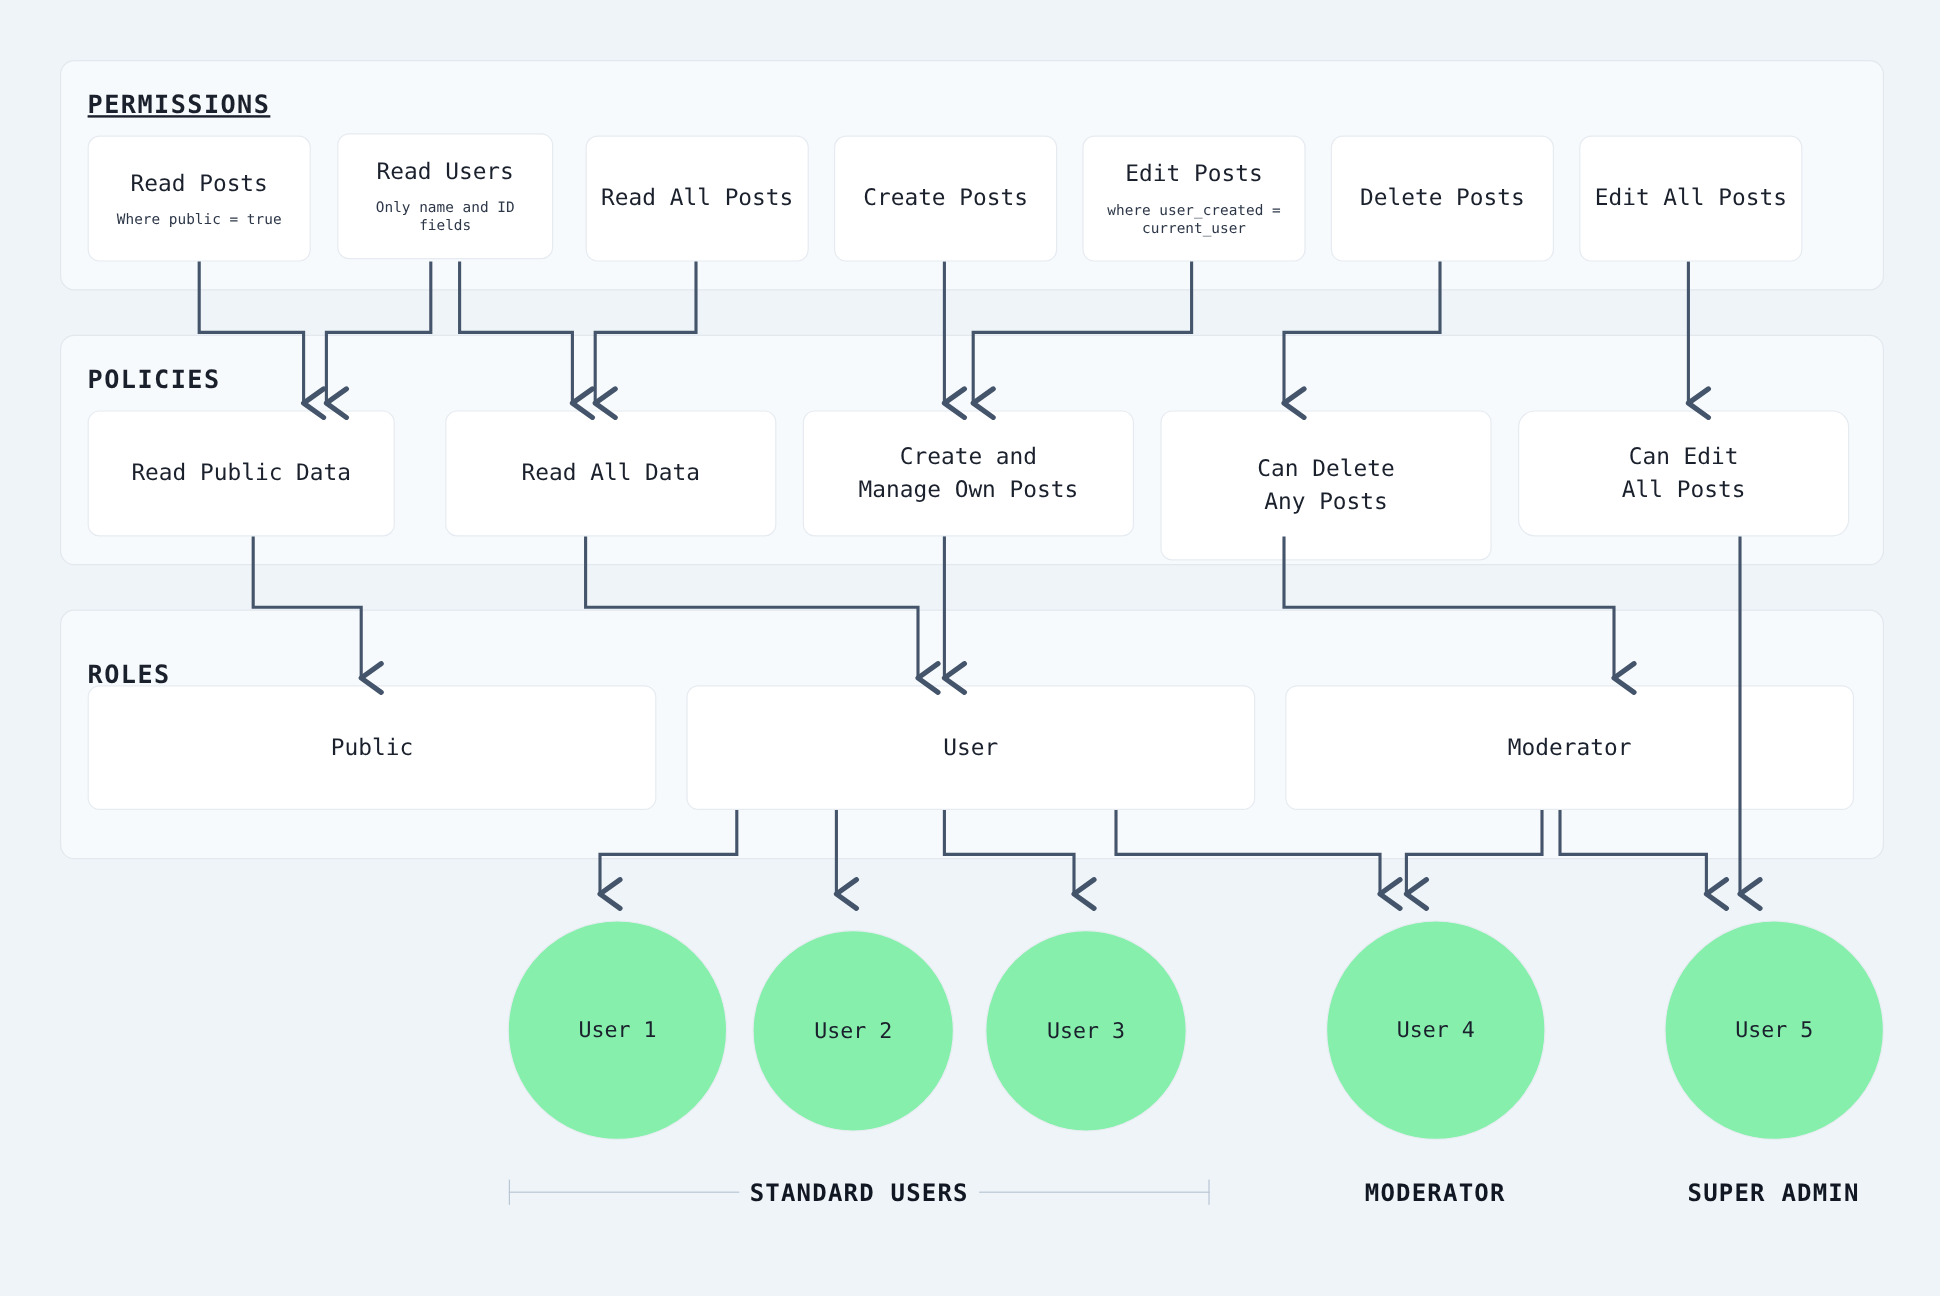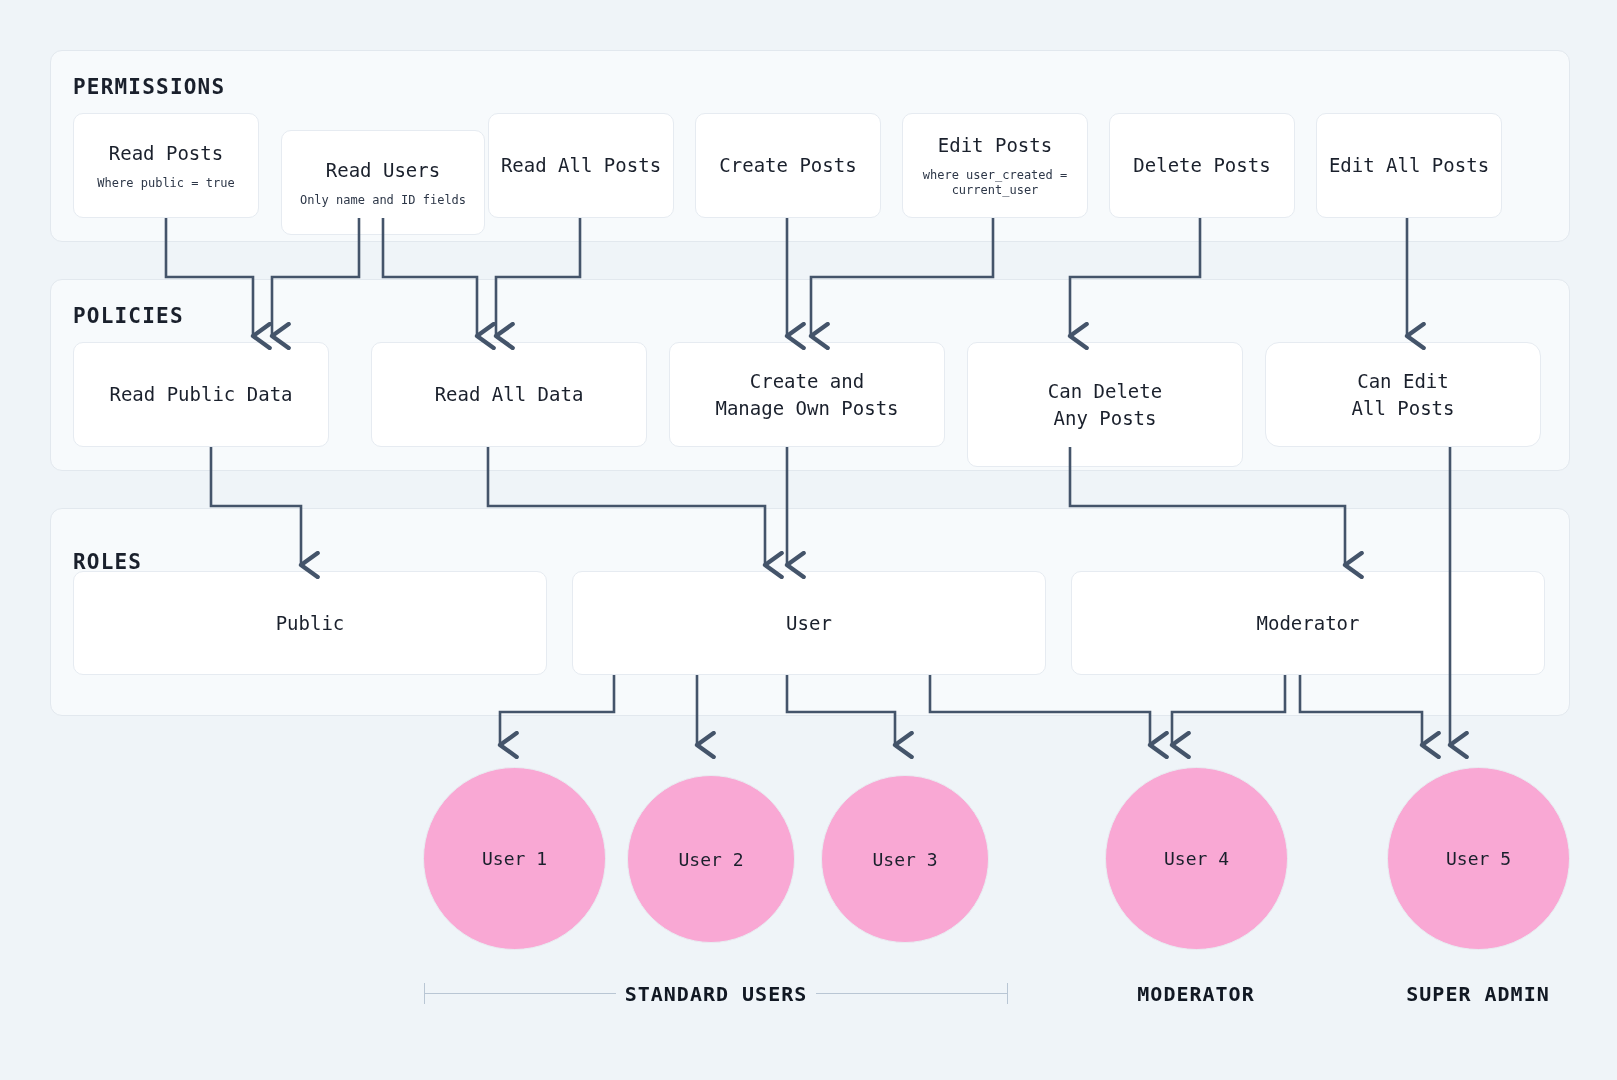--- a/index.html
+++ b/index.html
@@ -70,21 +70,21 @@
     color: #2d3748;
     line-height: 1.32;
     margin-top: 9px;
     white-space: pre-line;
   }
   .node.role .node-title { font-size: 19px; }
 
   
   .user-circle {
     position: absolute;
-    background: #f9a8d4;
+    background: #86efac;
     border: 1px solid #e8edf2;
     border-radius: 50%;
     display: flex;
     align-items: center;
     justify-content: center;
     z-index: 4;
   }
   .user-circle span {
     font-family: "DejaVu Sans Mono", monospace;
     font-size: 18px;
@@ -168,28 +168,28 @@
 
       <path d="M 1285 675 L 1285 712 L 1172 712 L 1172 745"></path>
 
       <path d="M 1300 675 L 1300 712 L 1422 712 L 1422 745"></path>
 
       <path d="M 1450 447 L 1450 745"></path>
     </g>
   </svg>
 
   <div class="panel" style="left:50px; top:50px; width:1520px; height:192px;"></div>
-  <div class="panel-title" style="left:73px; top:75px;">PERMISSIONS</div>
+  <div class="panel-title" style="left:73px; top:75px;text-decoration:underline;">PERMISSIONS</div>
 
   <div class="node" style="left:73px; top:113px; width:186px; height:105px;">
     <div class="node-title">Read Posts</div>
     <div class="node-sub">Where public = true</div>
   </div>
 
-  <div class="node" style="left:281px; top:130px; width:204px; height:105px;">
+  <div class="node" style="left:281px; top:111px; width:180px; height:105px;">
     <div class="node-title">Read Users</div>
     <div class="node-sub">Only name and ID fields</div>
   </div>
 
   <div class="node" style="left:695px; top:113px; width:186px; height:105px;">
     <div class="node-title">Create Posts</div>
   </div>
 
   <div class="node" style="left:488px; top:113px; width:186px; height:105px;">
     <div class="node-title">Read All Posts</div>

